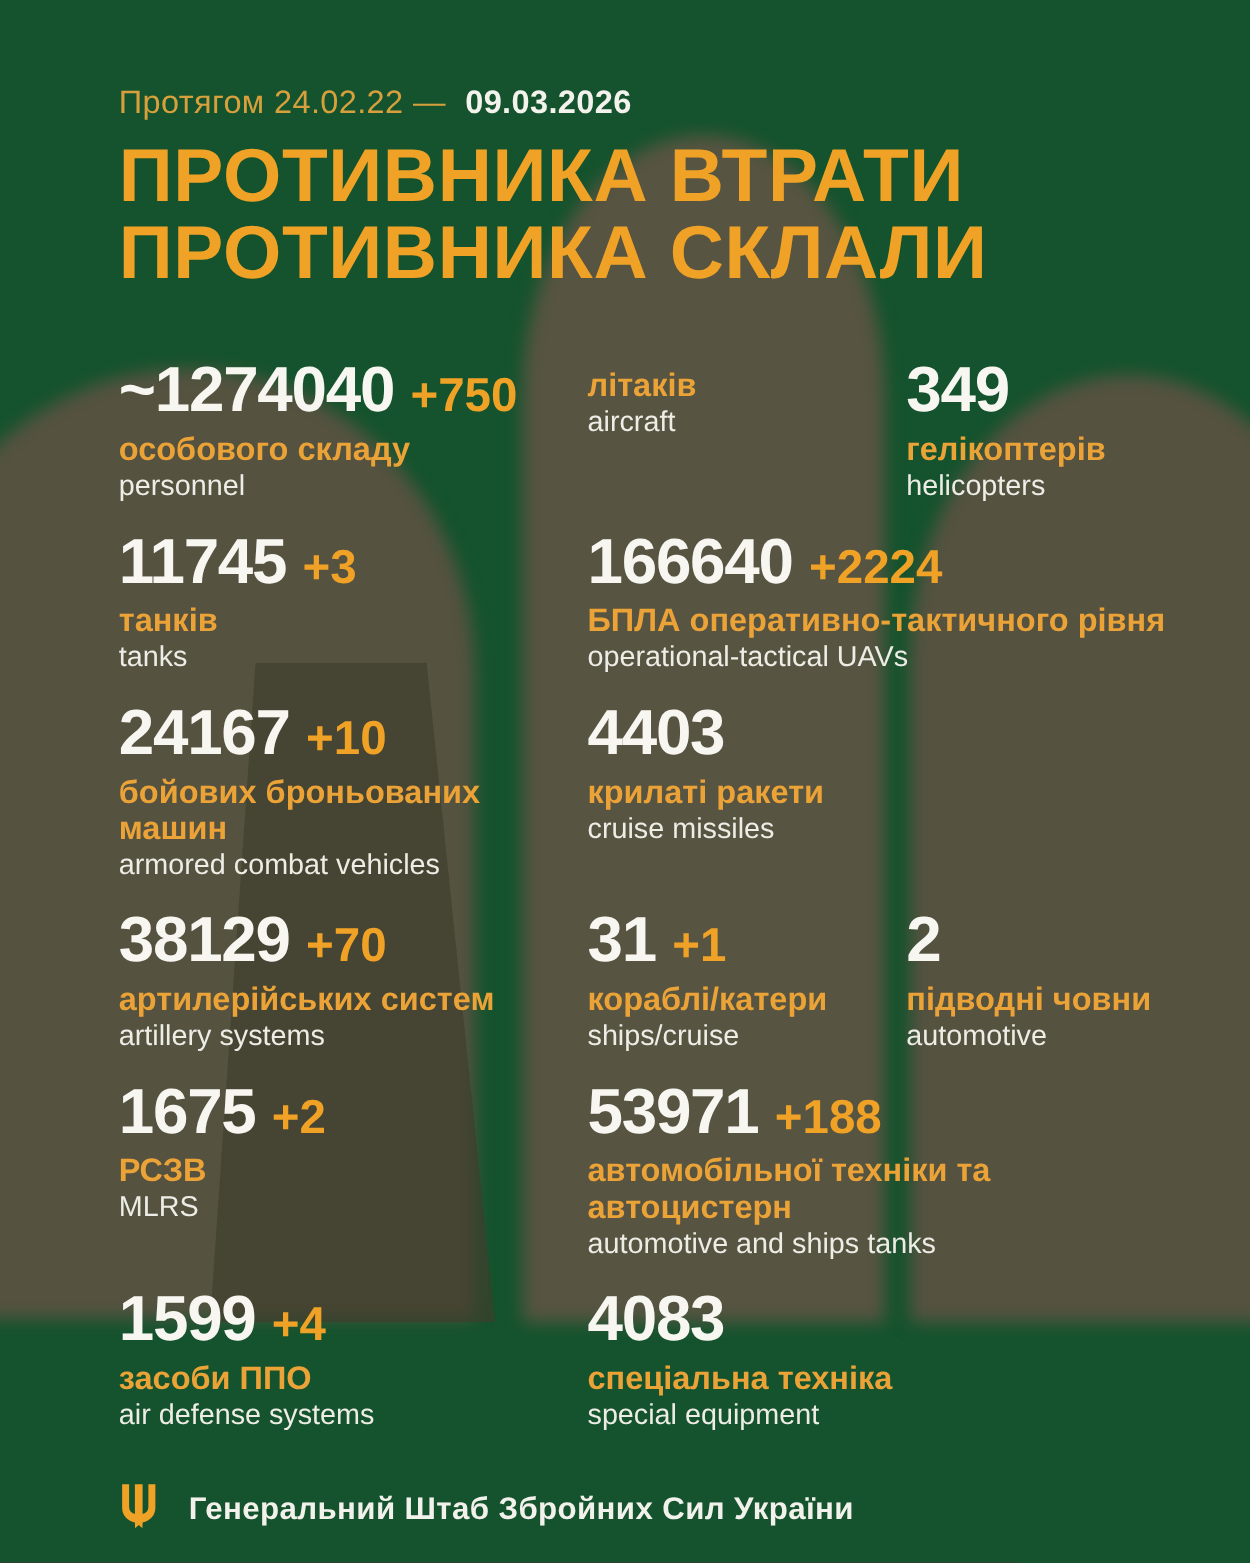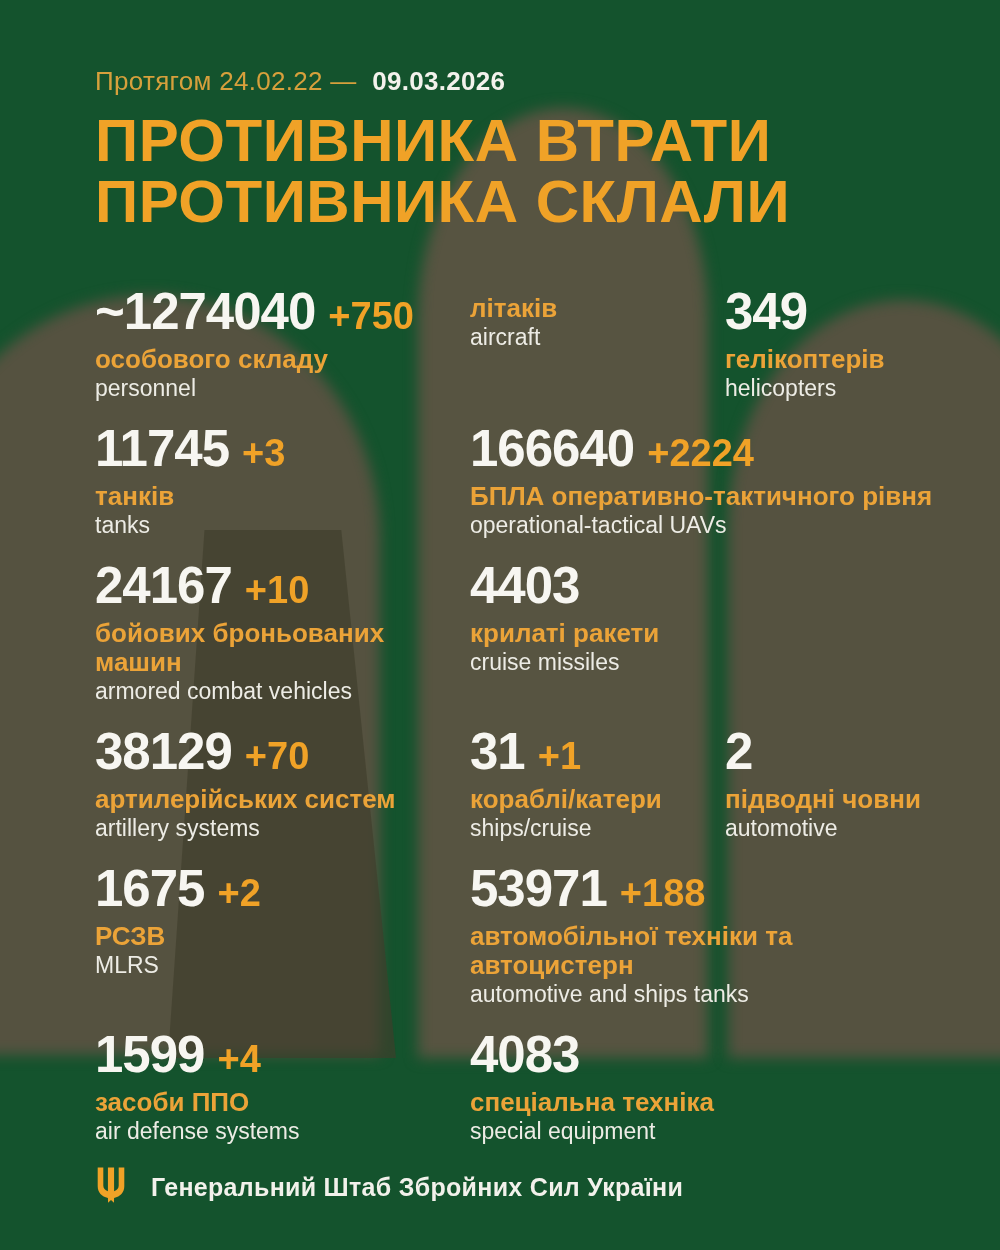--- a/index.html
+++ b/index.html
@@ -57,21 +57,21 @@
     margin-left:13px; line-height:1;
   }
   .delta:empty { display:none; }
   .ua {
     margin-top:8px; font-size:26px; font-weight:700;
     color:#EBA338; line-height:29px;
   }
   .en {
     font-size:23px; font-weight:400; color:#EDECE5; line-height:29px;
   }
-  .footer { display:flex; align-items:center; margin-top:20px; }
+  .footer { display:flex; align-items:center; margin-top:40px; }
   .tryzub { width:32px; height:42px; flex:none; }
   .footer-text {
     margin-left:24px; font-size:25px; font-weight:700;
     color:#F2F1EB; letter-spacing:.3px;
   }
 </style>
 </head>
 <body>
 
 <div class="page">

